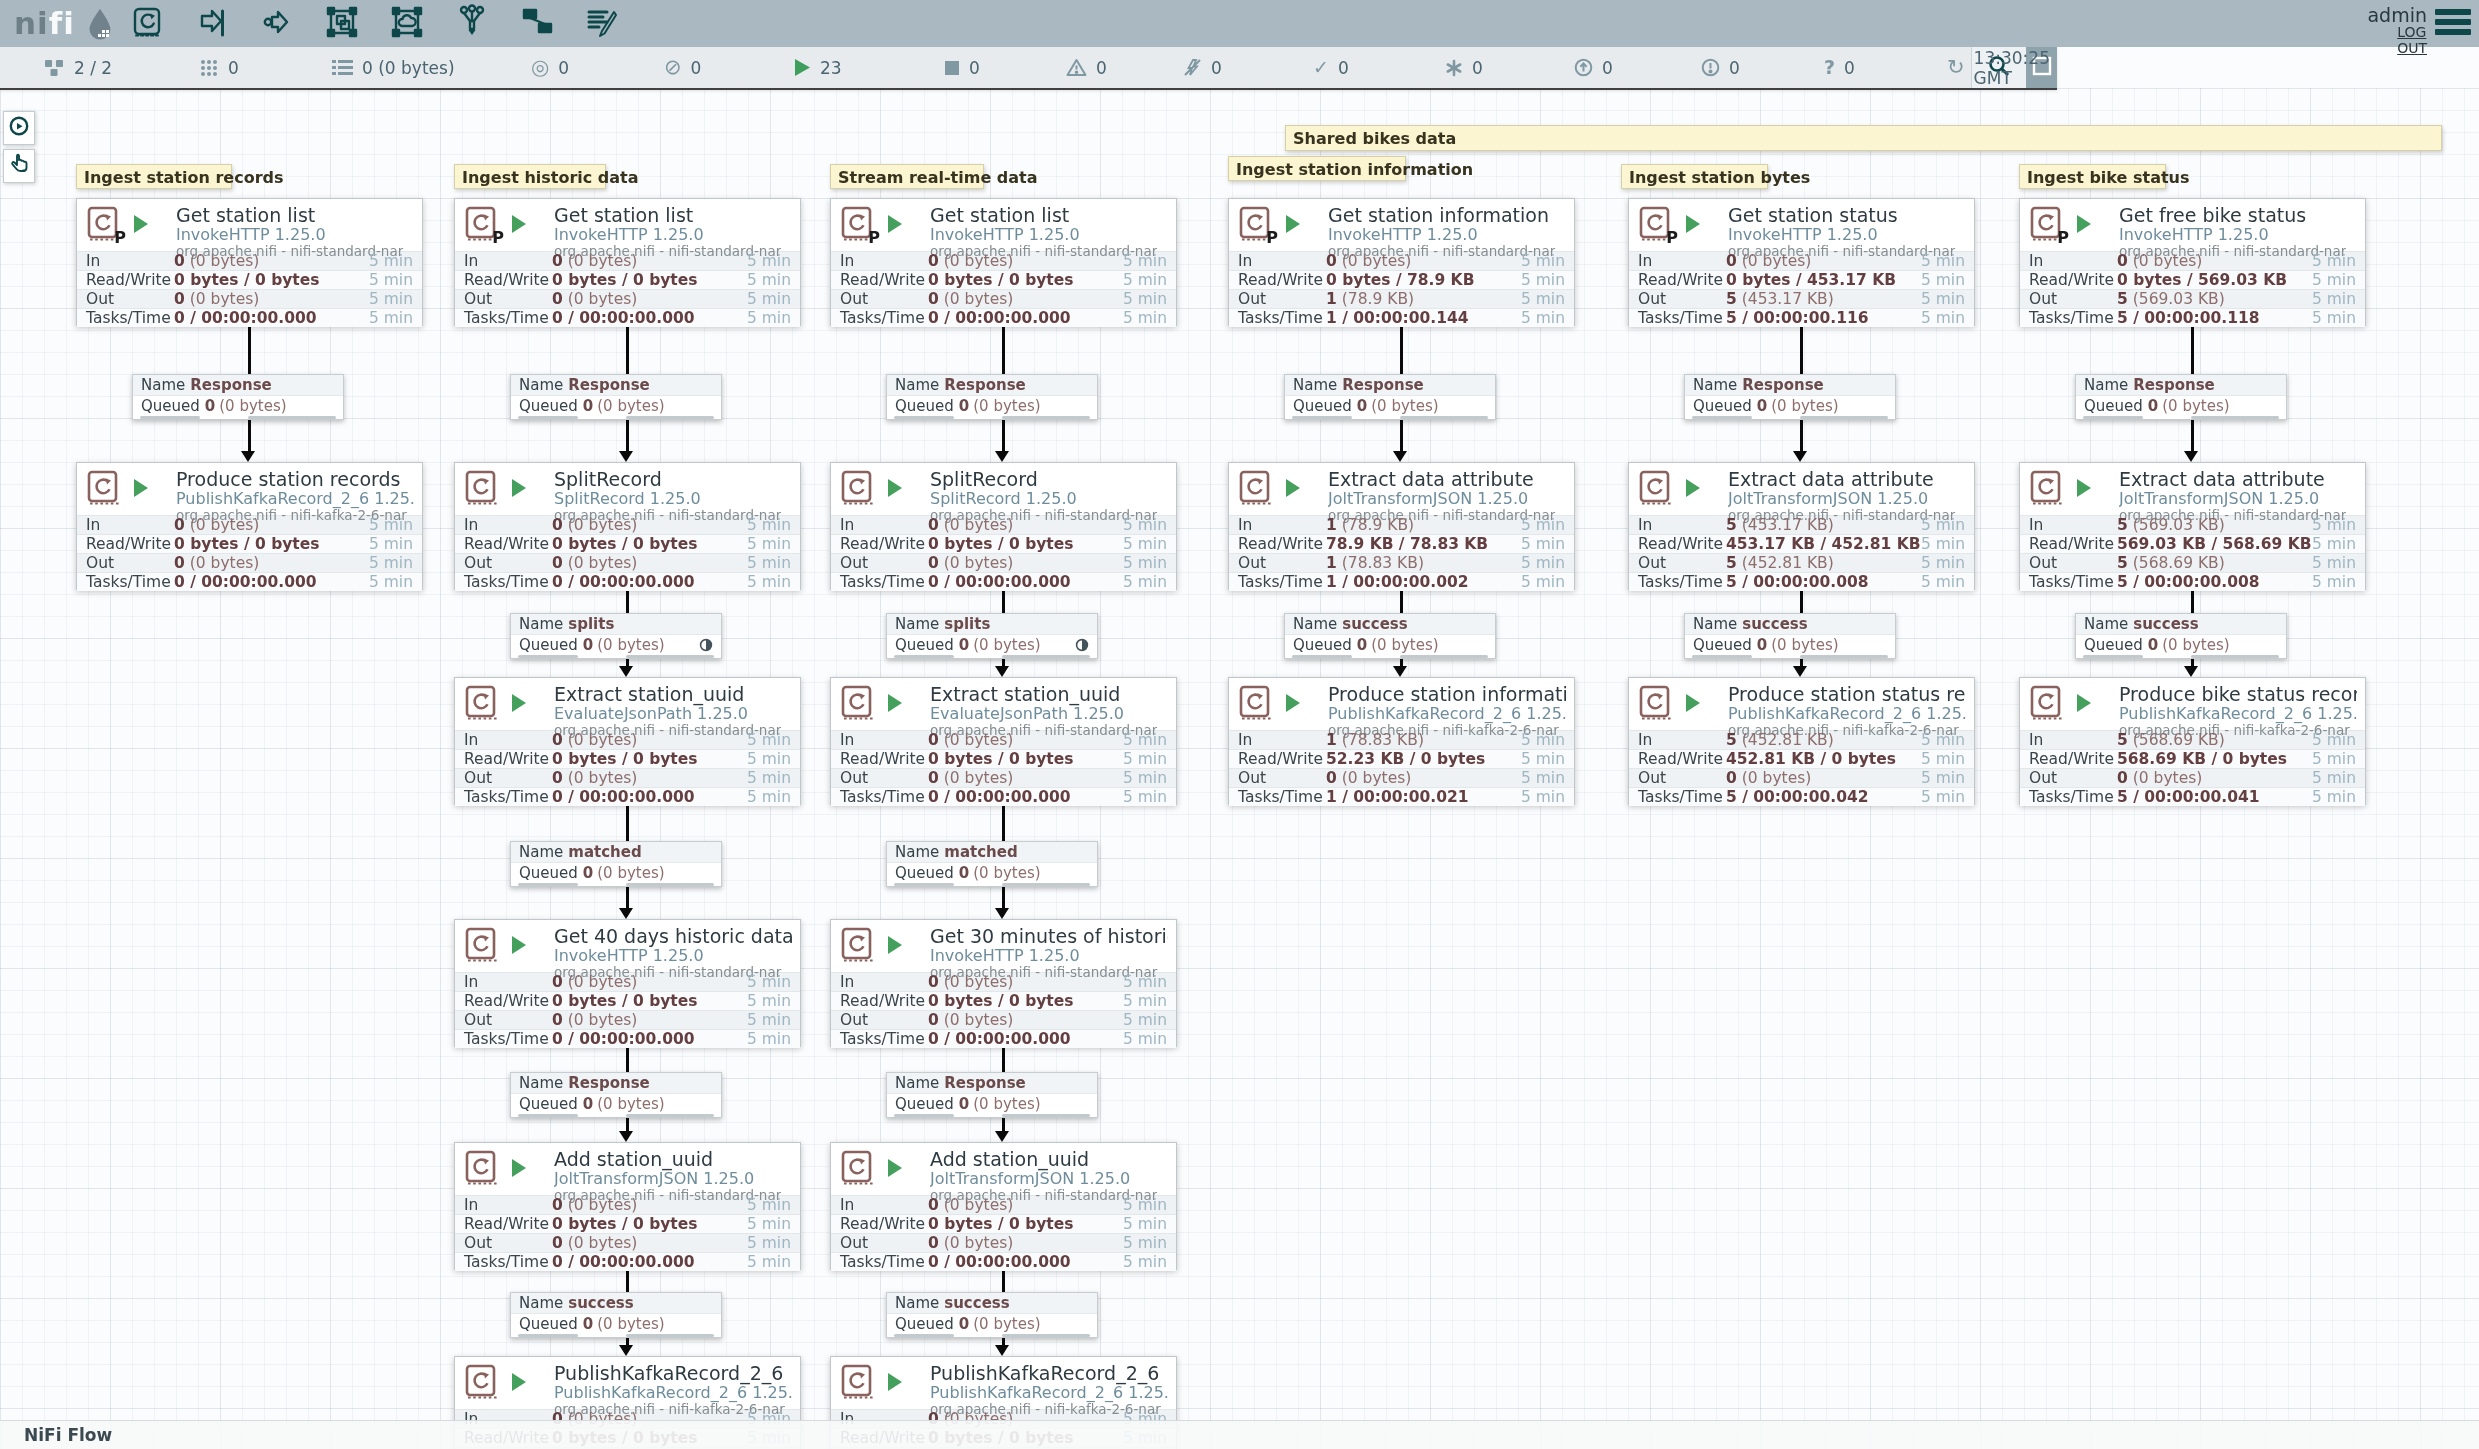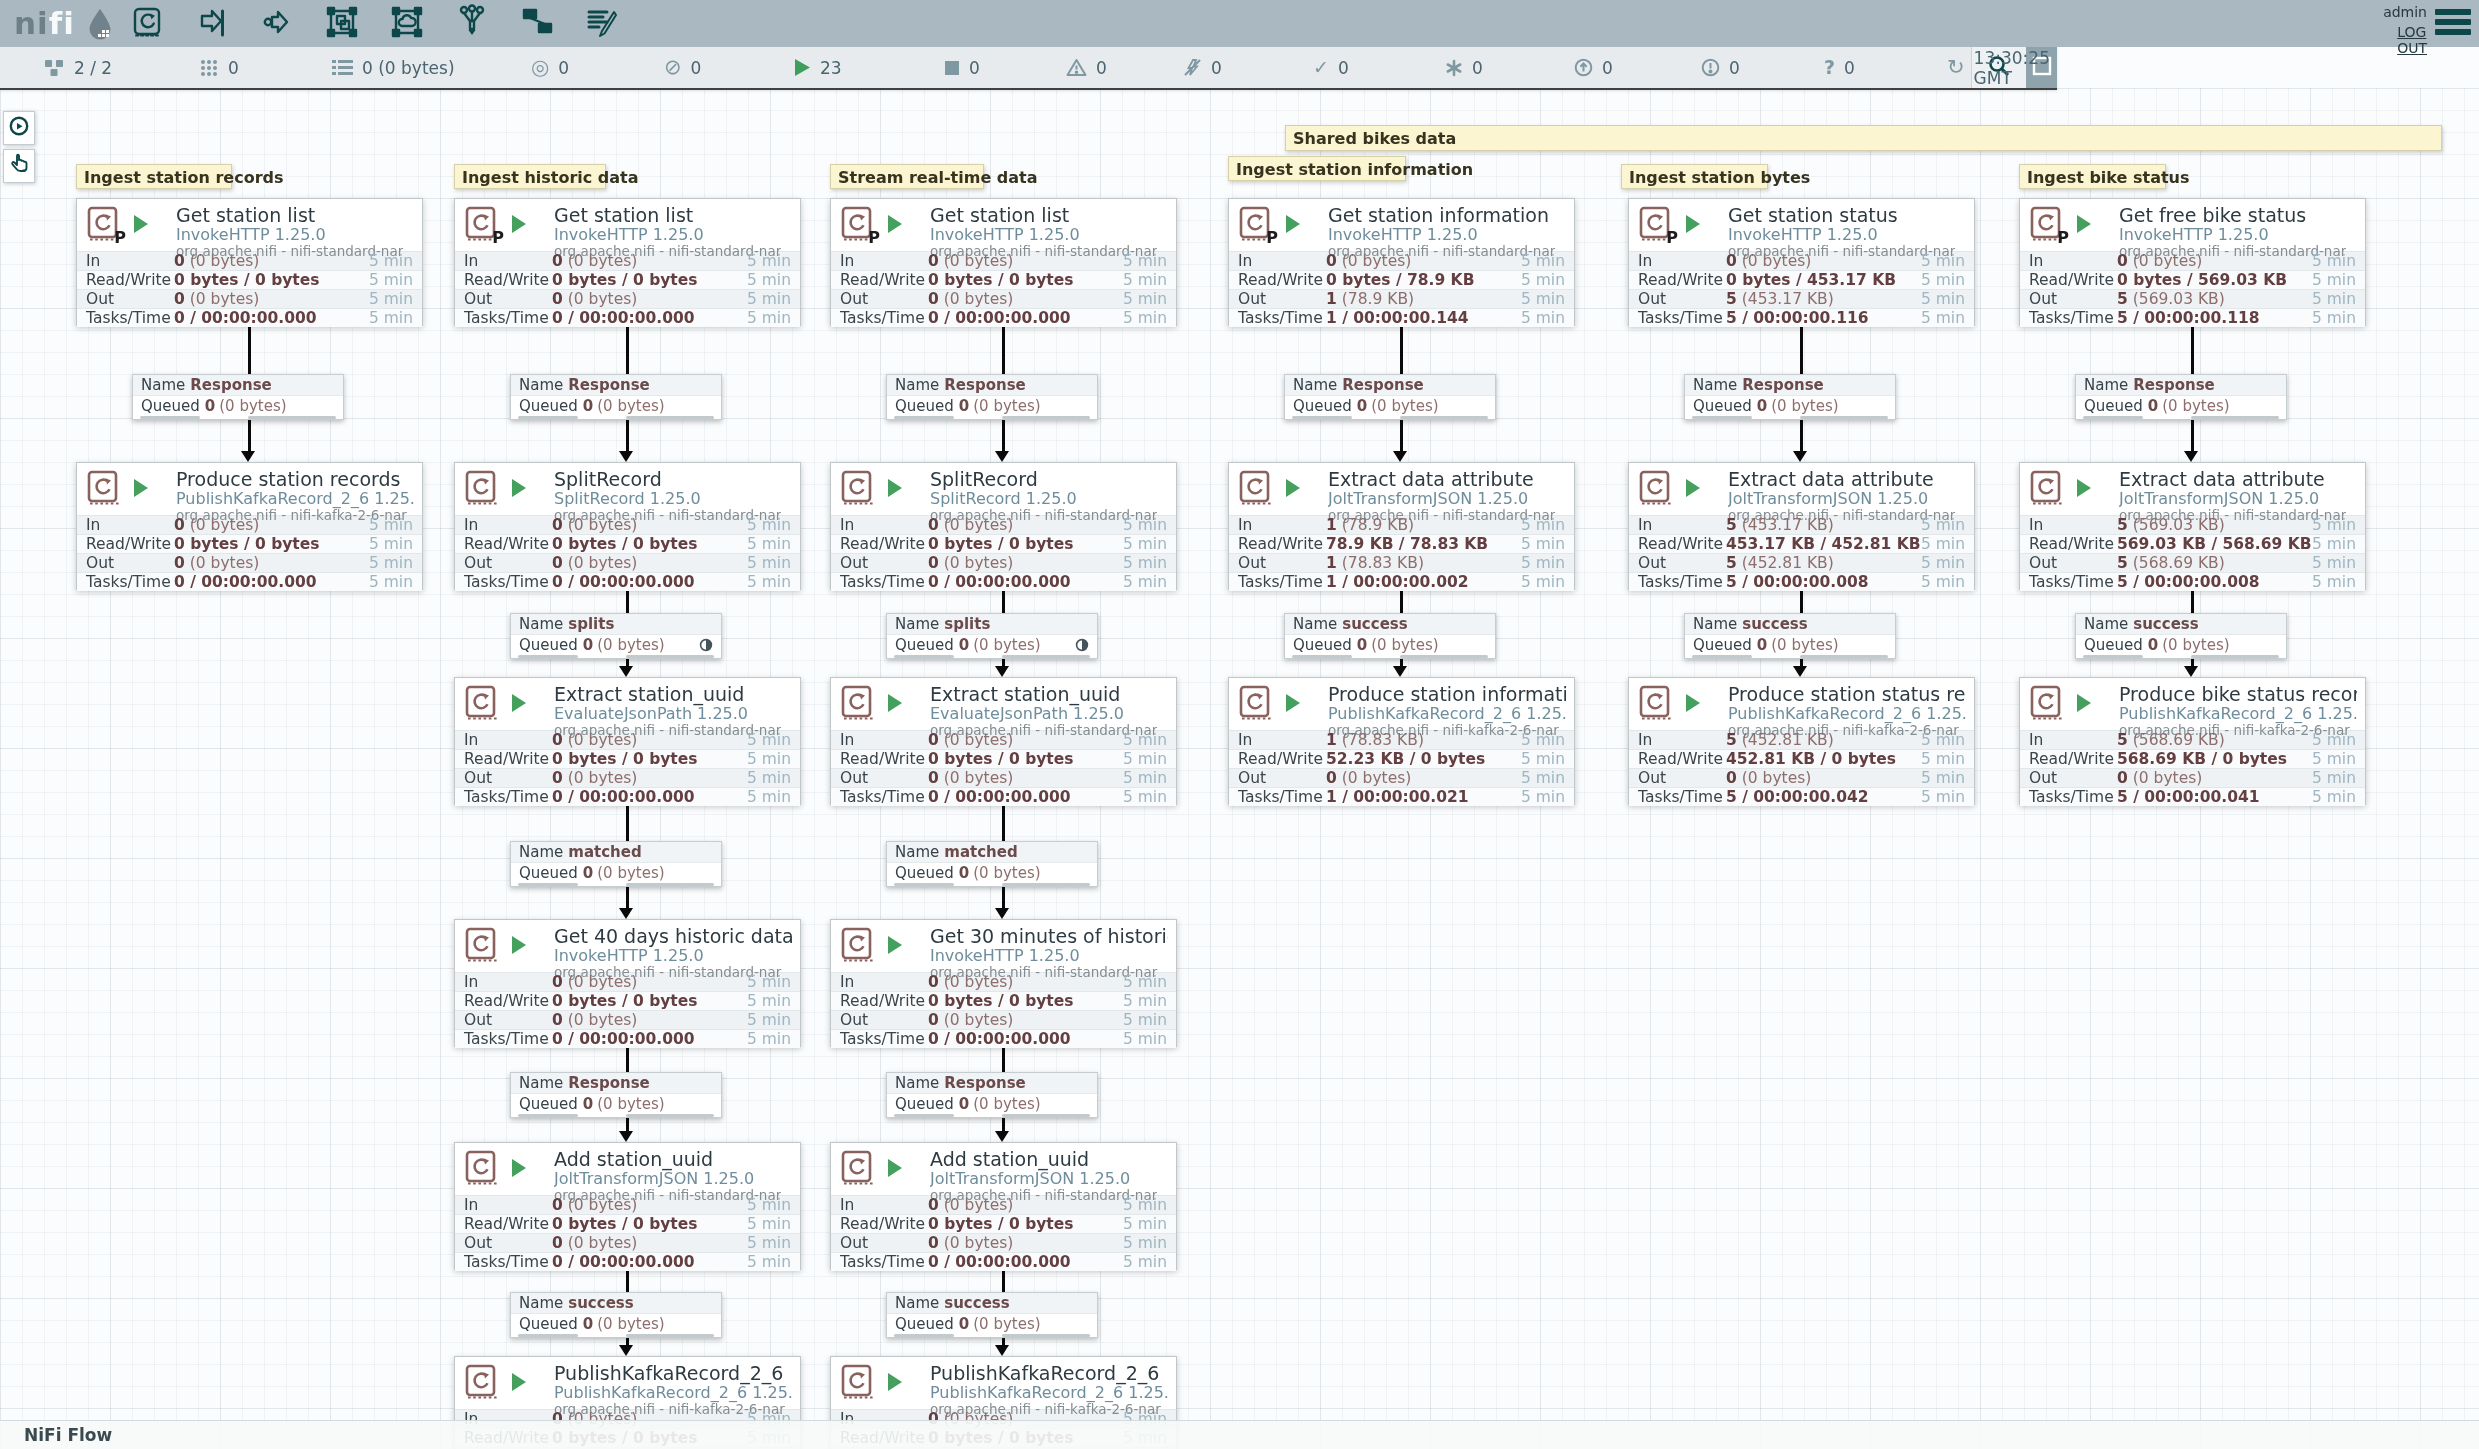--- a/index.html
+++ b/index.html
@@ -5,21 +5,21 @@
   html,body{margin:0;padding:0;width:2479px;height:1449px;overflow:hidden;
     font-family:"DejaVu Sans","Liberation Sans",sans-serif;background:#fbfcfd;}
   
   .app-header{position:absolute;left:0;top:0;width:2479px;height:47px;background:#a9b8c1;z-index:50;}
   .logo{position:absolute;left:14px;top:5px;font-size:31px;font-weight:bold;letter-spacing:1px;line-height:36px;}
   .logo .ln{color:#6f7f88;} .logo .lf{color:#f7f9fa;}
   .logo-drop{position:absolute;left:86px;top:8px;}
   .toolbar{position:absolute;left:130px;top:0;height:47px;display:flex;align-items:center;gap:31px;}
   .tbtn{width:34px;height:34px;display:flex;align-items:center;justify-content:center;cursor:pointer;}
   .hdr-right{position:absolute;right:0;top:0;height:47px;}
-  .hdr-user{position:absolute;right:52px;top:4px;font-size:14px;color:#27383f;text-align:right;}
+  .hdr-user{position:absolute;right:52px;top:4px;font-size:19px;color:#27383f;text-align:right;}
   .hdr-logout{position:absolute;right:52px;top:24px;font-size:14px;color:#27383f;text-decoration:underline;cursor:pointer;}
   .hamburger{position:absolute;right:8px;top:9px;width:36px;height:30px;cursor:pointer;}
   .hamburger span{display:block;height:6px;background:#0d4749;margin-bottom:4px;border-radius:1px;}
   
   .status-bar{position:absolute;left:0;top:47px;width:2057px;height:41px;background:#e7ebee;
     border-bottom:2px solid #404040;box-shadow:0 1px 3px rgba(0,0,0,.12);z-index:49;}
   .sitem{position:absolute;top:0;height:41px;display:flex;align-items:center;gap:9px;}
   .sicon{display:flex;align-items:center;justify-content:center;color:#7f98a2;font-size:20px;line-height:1;}
   .sval{font-size:17px;color:#4a6470;}
   .search-wrap{position:absolute;right:31px;top:0;width:54px;height:41px;border-left:1px solid #cdd5d9;

